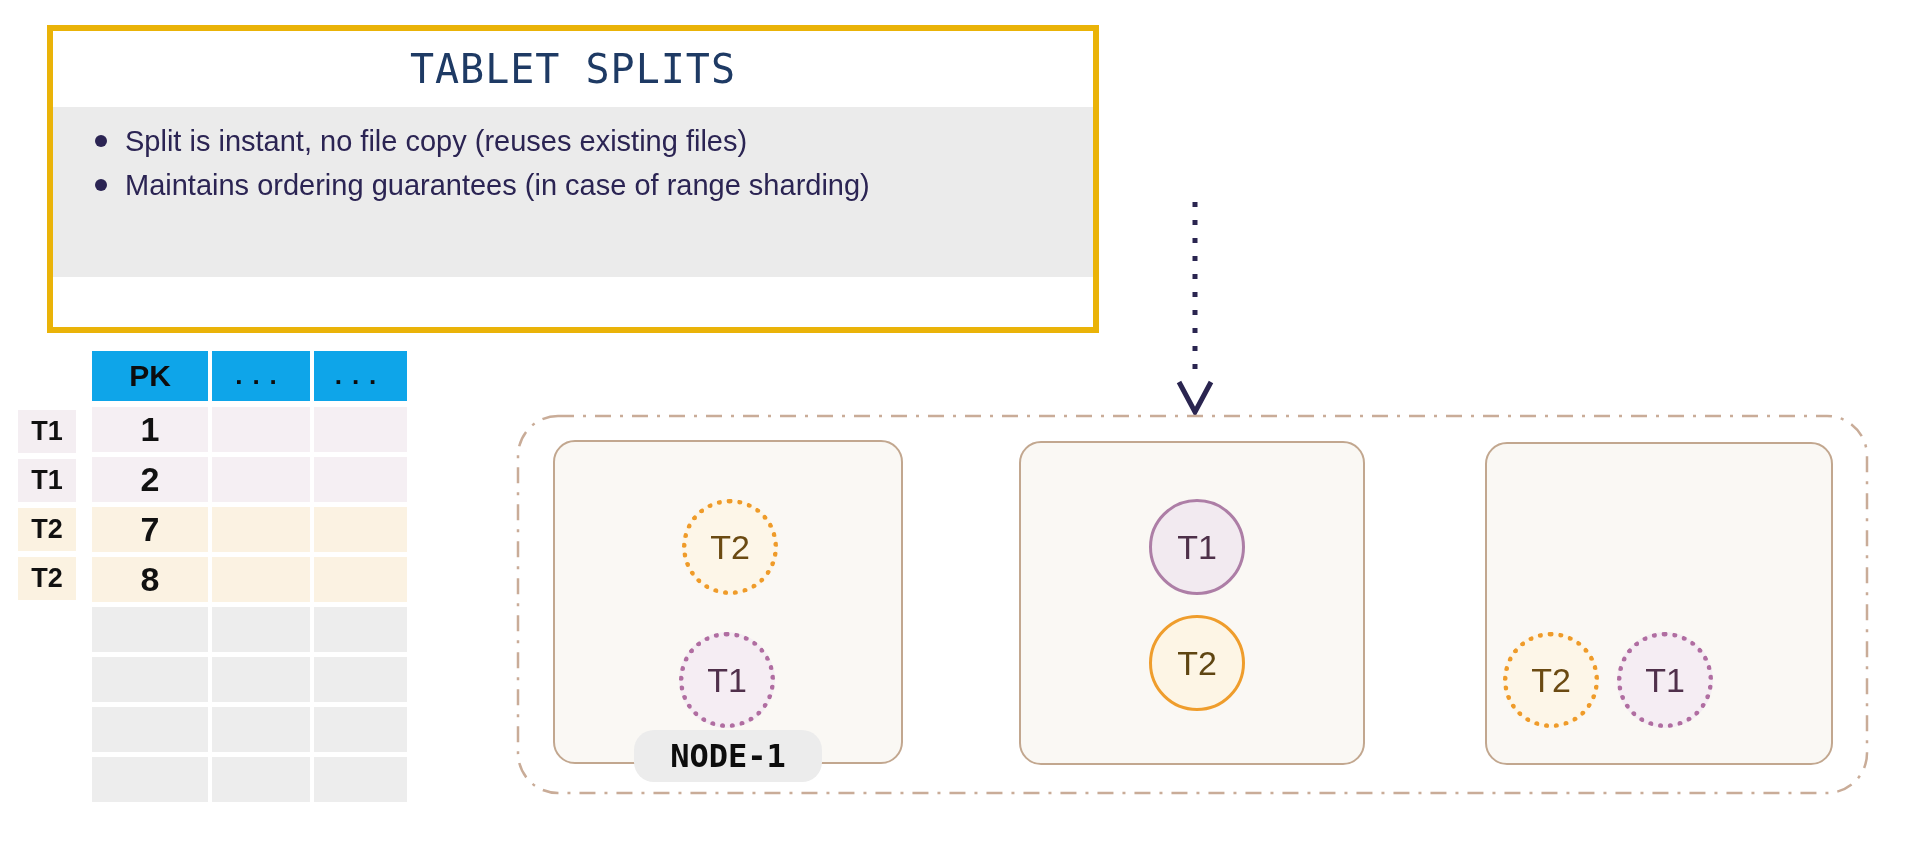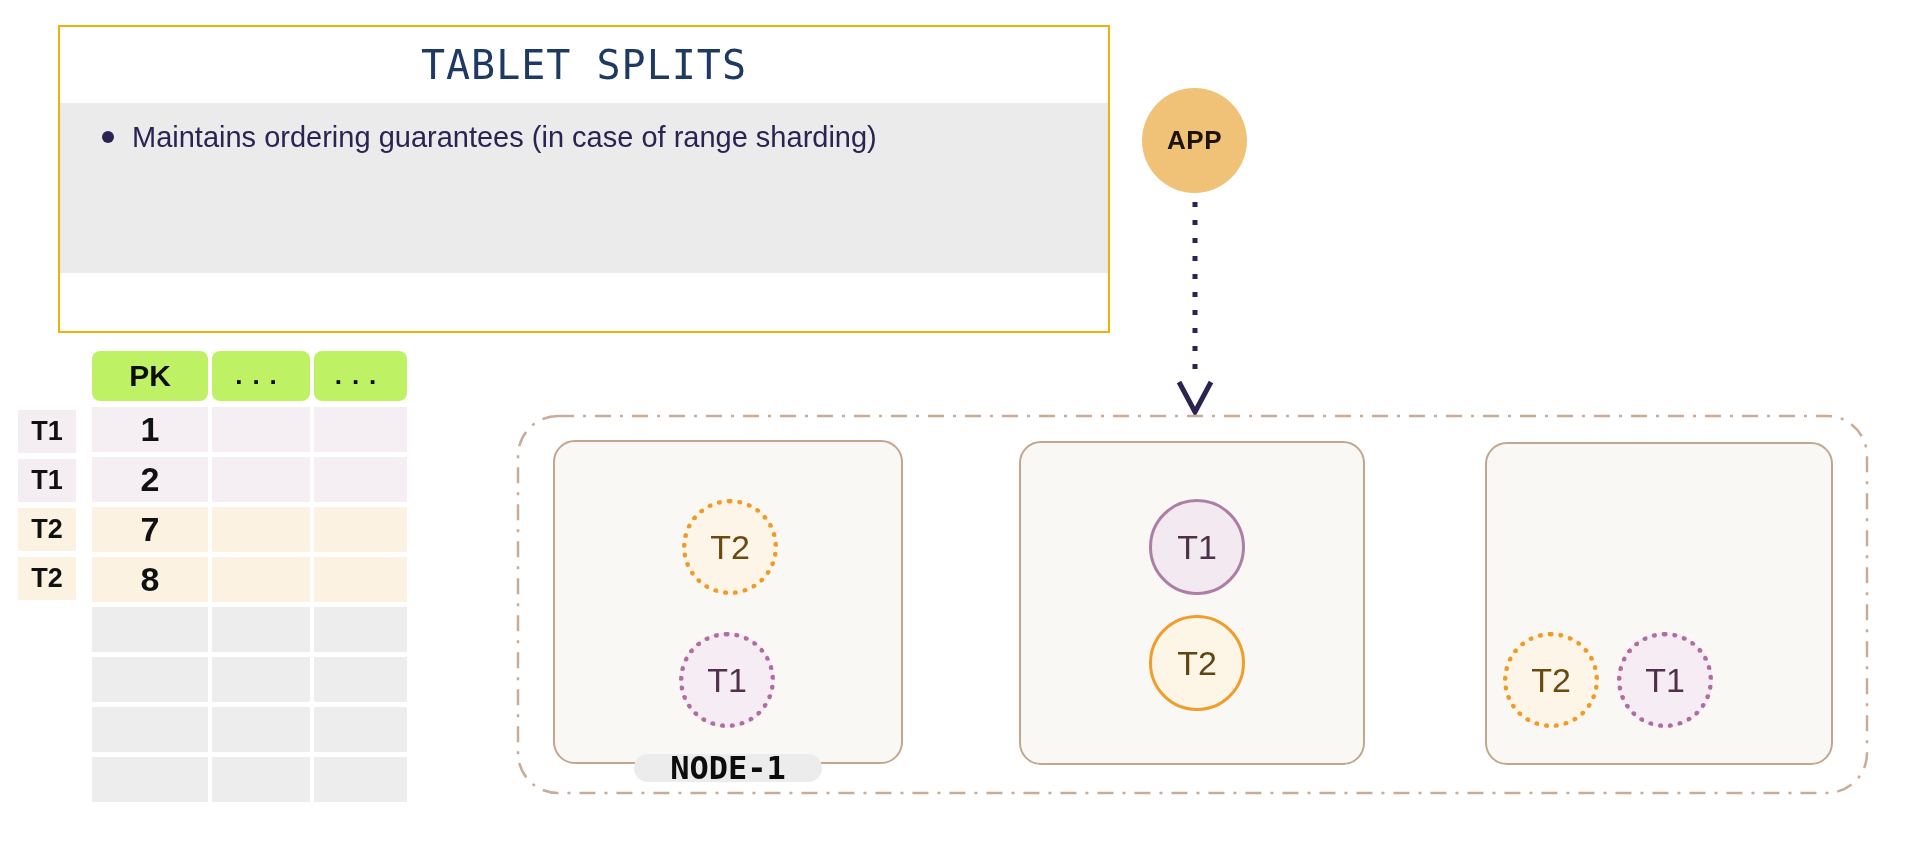--- a/index.html
+++ b/index.html
@@ -5,22 +5,22 @@
   * { margin:0; padding:0; box-sizing:border-box; }
   html,body { background:#ffffff; }
   #stage {
     position:relative; width:1911px; height:846px;
     background:#ffffff; overflow:hidden;
     font-family:"Liberation Sans", sans-serif;
   }
 
   
   .info-box {
-    position:absolute; left:58px; top:25px; width:1052px; height:308px;
-    border:2px solid #eab308; background:#ffffff;
+    position:absolute; left:47px; top:25px; width:1052px; height:308px;
+    border:6px solid #eab308; background:#ffffff;
   }
   .info-box-header {
     height:76px; background:#ffffff;
     display:flex; align-items:center; justify-content:center;
   }
   .info-title {
     font-family:"DejaVu Sans Mono","Liberation Mono",monospace;
     font-size:40px; font-weight:500; letter-spacing:1px; color:#1e3a64;
   }
   .info-box-body {
@@ -40,22 +40,22 @@
     position:absolute; left:1142px; top:88px; width:105px; height:105px;
     border-radius:50%; background:#f0c277;
     display:flex; align-items:center; justify-content:center;
   }
   .app-label { font-size:26px; font-weight:bold; color:#1d1409; letter-spacing:0.5px; }
   .app-arrow { position:absolute; left:1173px; top:198px; }
 
   
   .cell { position:absolute; }
   .tbl-header {
-    background:#bef264; color:#0d0d0d; font-weight:bold; font-size:30px;
-    display:flex; align-items:center; justify-content:center;border-radius:8px;
+    background:#0ea5e9; color:#0d0d0d; font-weight:bold; font-size:30px;
+    display:flex; align-items:center; justify-content:center;
   }
   .tbl-header.dots { font-size:26px; letter-spacing:10px; padding-bottom:10px; align-items:flex-end; }
   .row-t1 { background:#f5eff3; }
   .row-t2 { background:#fbf2e2; }
   .row-empty { background:#ededed; }
   .pk-cell {
     color:#111; font-weight:bold; font-size:34px;
     display:flex; align-items:center; justify-content:center;
   }
   .tablet-tag {
@@ -66,21 +66,21 @@
   .tag-t2 { background:#fbf2e1; }
 
   
   .cluster-outline { position:absolute; left:516px; top:414px; }
   .node-box {
     position:absolute; width:350px; height:324px;
     border:2px solid #c2a78f; border-radius:22px; background:#faf8f4;
   }
   .node-pill {
     position:absolute; left:50%; bottom:-20px; transform:translateX(-50%);
-    width:188px; height:28px; border-radius:20px; background:#ececec;
+    width:188px; height:52px; border-radius:20px; background:#ececec;
     display:flex; align-items:center; justify-content:center;
     font-family:"DejaVu Sans Mono","Liberation Mono",monospace;
     font-size:32px; font-weight:bold; color:#0d0d0d; white-space:nowrap;
   }
   .tablet-circle {
     position:absolute; width:96px; height:96px; border-radius:50%;
     display:flex; align-items:center; justify-content:center;
     font-size:34px; font-weight:500;
   }
   .dotted-orange { border:5px dotted #ef9b29; background:#fdf6e8; color:#6b4a12; }
@@ -93,28 +93,29 @@
 
 <div id="stage">
 
   <div class="info-box">
     <div class="info-box-header">
       <div class="info-title">TABLET SPLITS</div>
     </div>
     <div class="info-box-body">
       <div class="bullet-row">
         <span class="bullet-dot"></span>
+        <span class="bullet-text">Split is instant, no file copy (reuses existing files)</span>
+      </div>
+      <div class="bullet-row">
+        <span class="bullet-dot"></span>
         <span class="bullet-text">Maintains ordering guarantees (in case of range sharding)</span>
       </div>
     </div>
   </div>
 
-  <div class="app-circle">
-    <span class="app-label">APP</span>
-  </div>
 
   <svg class="app-arrow" width="44" height="220" viewBox="0 0 44 220">
     <line x1="22" y1="4" x2="22" y2="178" stroke="#2a2550" stroke-width="5" stroke-dasharray="5 13"></line>
     <polyline points="6,184 22,214 38,184" fill="none" stroke="#2a2550" stroke-width="5"></polyline>
   </svg>
 
   <div class="cell tablet-tag tag-t1" style="left:18px; top:410px; width:58px; height:43px;">T1</div>
   <div class="cell tablet-tag tag-t1" style="left:18px; top:459px; width:58px; height:43px;">T1</div>
   <div class="cell tablet-tag tag-t2" style="left:18px; top:508px; width:58px; height:43px;">T2</div>
   <div class="cell tablet-tag tag-t2" style="left:18px; top:557px; width:58px; height:43px;">T2</div>

